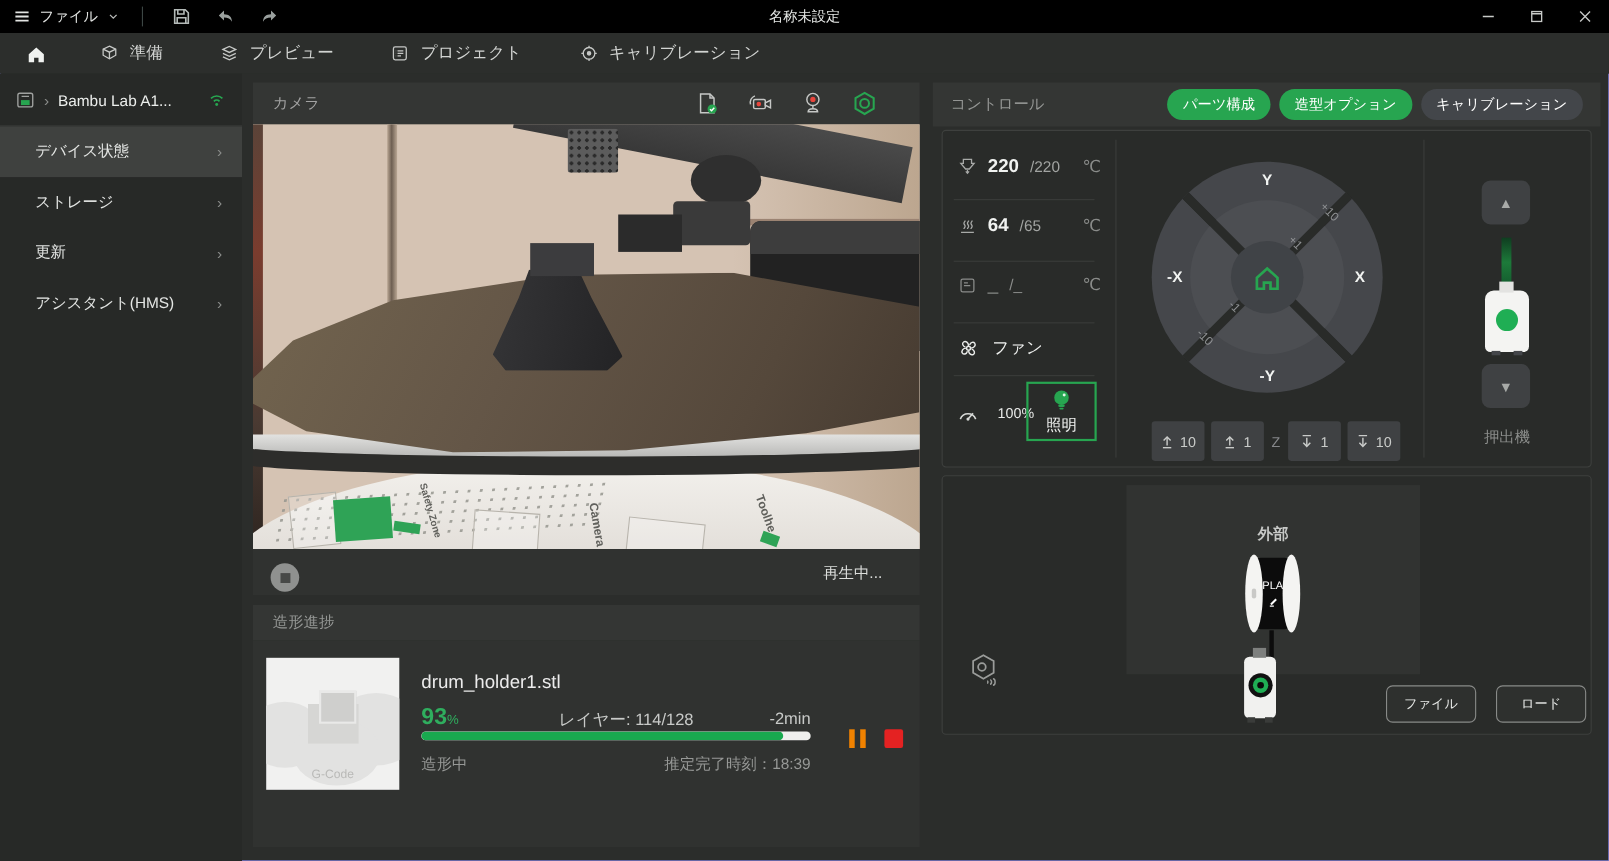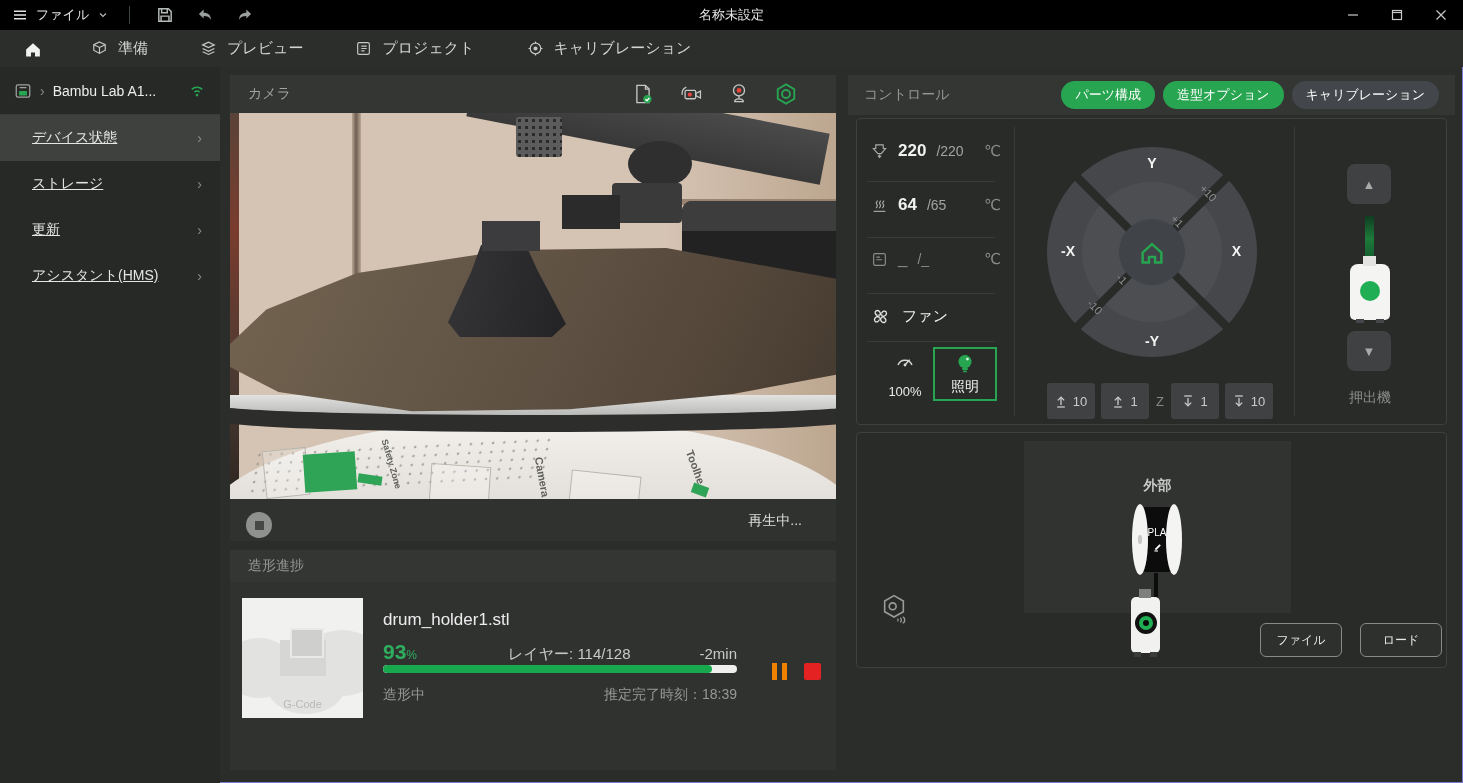--- a/index.html
+++ b/index.html
@@ -24,21 +24,21 @@
   .tab { display:flex; align-items:center; justify-content:center; gap:10px; padding:0 26px; font-size:15px; color:#d2d4d2; cursor:pointer; }
   .tab.active { background:#27a550; color:#ffffff; }
   .tab .ticon { display:flex; }
 
   
   .sidebar { position:absolute; left:0; top:67px; width:220px; height:716px; background:#272927; }
   .sb-device { height:48px; display:flex; align-items:center; gap:8px; padding:0 14px; border-bottom:1px solid #3a3c3a; cursor:pointer; }
   .sb-device .name { color:#eceeec; font-size:14px; flex:1; white-space:nowrap; overflow:hidden; }
   .sb-item { height:46px; display:flex; align-items:center; padding:0 18px 0 32px; color:#e4e6e4; font-size:14px; cursor:pointer; }
   .sb-item.selected { background:#3f413f; }
-  .sb-item .lbl { flex:1;text-decoration:underline; }
+  .sb-item .lbl { flex:1; }
   .chev { color:#8a8c8a; font-size:14px; }
 
   
   .phdr { height:38px; background:#343634; display:flex; align-items:center; padding:0 18px; color:#a3a3a3; font-size:14px; }
 
   
   .camera { position:absolute; left:230px; top:75px; width:606px; }
   .cam-icons { margin-left:auto; display:flex; align-items:center; gap:24px; padding-right:20px; }
   .cam-iconbtn { cursor:pointer; display:flex; }
   .video { position:relative; width:606px; height:386px; background:#d5c3b3; overflow:hidden; }
@@ -113,21 +113,21 @@
   .ctrlbox { position:absolute; left:856px; top:118px; width:591px; height:307px; border:1px solid #3e403e; border-radius:4px; background:#292b29; }
   .vdiv { position:absolute; top:8px; bottom:8px; width:1px; background:#3a3c3a; }
   
   .temp-row { position:absolute; left:14px; width:130px; display:flex; align-items:center; gap:10px; }
   .temp-row .cur { color:#f0f2f0; font-size:17px; font-weight:bold; }
   .temp-row .tgt { color:#a2a4a2; font-size:14px; }
   .temp-row .unit { color:#8a8c8a; font-size:15px; margin-left:auto; }
   .temp-row.dim .cur, .temp-row.dim .tgt { color:#8a8c8a; font-weight:normal; }
   .hdivline { position:absolute; left:10px; width:128px; height:1px; background:#3a3c3a; }
   .fan-row { position:absolute; left:14px; display:flex; align-items:center; gap:12px; color:#f0f2f0; font-size:15px; }
-  .cell-speed { position:absolute; left:22px; top:230px; width:52px; height:52px; display:flex; flex-direction:column; align-items:center; justify-content:center; gap:17px; color:#e8eae8; font-size:13px; cursor:pointer; }
+  .cell-speed { position:absolute; left:22px; top:230px; width:52px; height:52px; display:flex; align-items:center; justify-content:center; gap:17px; color:#e8eae8; font-size:13px; cursor:pointer; }
   .cell-light { position:absolute; left:76px; top:228px; width:64px; height:54px; border:2px solid #27a550; display:flex; flex-direction:column; align-items:center; justify-content:center; gap:3px; color:#f0f2f0; font-size:14px; cursor:pointer; }
 
   
   .pad { position:absolute; left:190px; top:28px; width:210px; height:210px; }
   .pad .outer { position:absolute; inset:0; border-radius:50%; background:#45474b; overflow:hidden; }
   .pad .sep { position:absolute; left:-45px; top:101px; width:300px; height:8px; background:#292b29; }
   .pad .mid { position:absolute; left:35px; top:35px; width:140px; height:140px; border-radius:50%; background:#4c4e52; }
   .pad .mid .sep { top:66px; left:-80px; width:300px; }
   .pad .ctr { position:absolute; left:72px; top:72px; width:66px; height:66px; border-radius:50%; background:#404347; display:flex; align-items:center; justify-content:center; cursor:pointer; }
   .axis { position:absolute; color:#f2f4f2; font-size:14px; font-weight:bold; }

